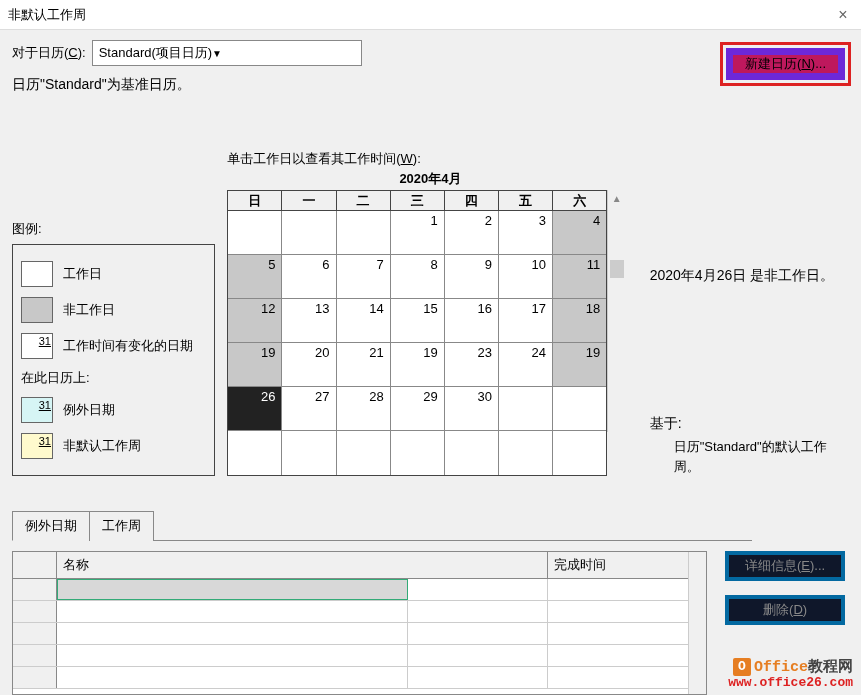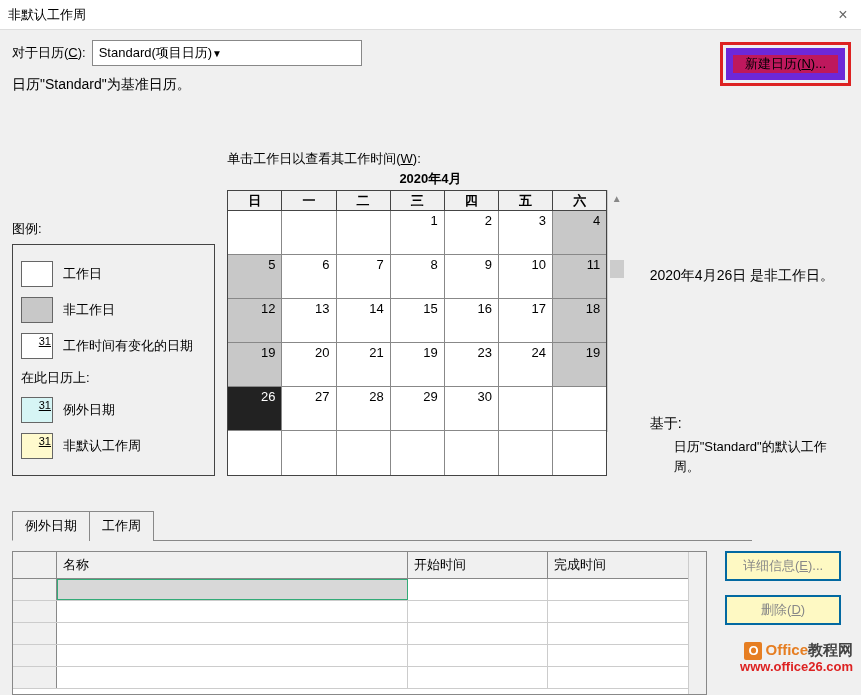--- a/index.html
+++ b/index.html
@@ -64,22 +64,22 @@
     .th-end { width: 140px; border-right: none !important; }
     .t-row { display: flex; border-bottom: 1px solid #ccc; height: 22px; }
     .t-row div { border-right: 1px solid #ccc; }
     .td-rowh { width: 44px; background: #f0f0f0; border-right:1px solid #888 !important;}
     .td-name { flex: 1; }
     .td-start { width: 140px; }
     .td-end { width: 140px; border-right:none !important;}
     .t-row.sel .td-name { background: #d8d8d8; border: 1px solid #3a7; }
     .table-sb { width:18px; background:#f0f0f0; border-left:1px solid #ccc;}
     .btns-right { display: flex; flex-direction: column; gap: 14px; }
-    .btn-gray { height: 30px; padding: 0 16px; border: 2px solid #0369a1; background: #fef9c3; color: #888; cursor: pointer; font-size: 13px; }
-    .watermark { position: absolute; right: 8px; bottom: 20px; font-size: 15px; font-weight: bold; text-align: right; line-height: 1.15; }
+    .btn-gray { height: 30px; padding: 0 16px; border: 4px solid #0369a1; background: #0f172a; color: #888; cursor: pointer; font-size: 13px; }
+    .watermark { position: absolute; right: 8px; bottom: 4px; font-size: 15px; font-weight: bold; text-align: right; line-height: 1.15; font-family: Liberation Mono, monospace; }
     .wm1 { color: #d38a00; }
     .wm1 b { color: #e67e22; }
     .wm2 { color: #d22; font-size: 13px; }
     .wm-logo { display: inline-block; width: 18px; height: 18px; background: #e67e22; color: #fff; font-weight: bold; text-align: center; border-radius: 2px; vertical-align: middle; margin-right: 3px; font-size: 13px; line-height: 18px;}
   </style>
 </head>
 <body>
 
 <div class="titlebar">
   <span class="title">非默认工作周</span>
@@ -224,21 +224,20 @@
     <div class="tabs">
       <div class="tab active">例外日期</div>
       <div class="tab">工作周</div>
     </div>
     <div class="tab-body">
       <div class="table-wrap">
         <div class="table-main">
           <div class="t-head">
             <div class="th-rowh"></div>
             <div class="th-name">名称</div>
-            <div class="th-start">开始时间</div>
             <div class="th-end">完成时间</div>
           </div>
           <div class="t-row sel">
               <div class="td-rowh"></div>
               <div class="td-name"></div>
               <div class="td-start"></div>
               <div class="td-end"></div>
             </div>
           <div class="t-row">
               <div class="td-rowh"></div>

